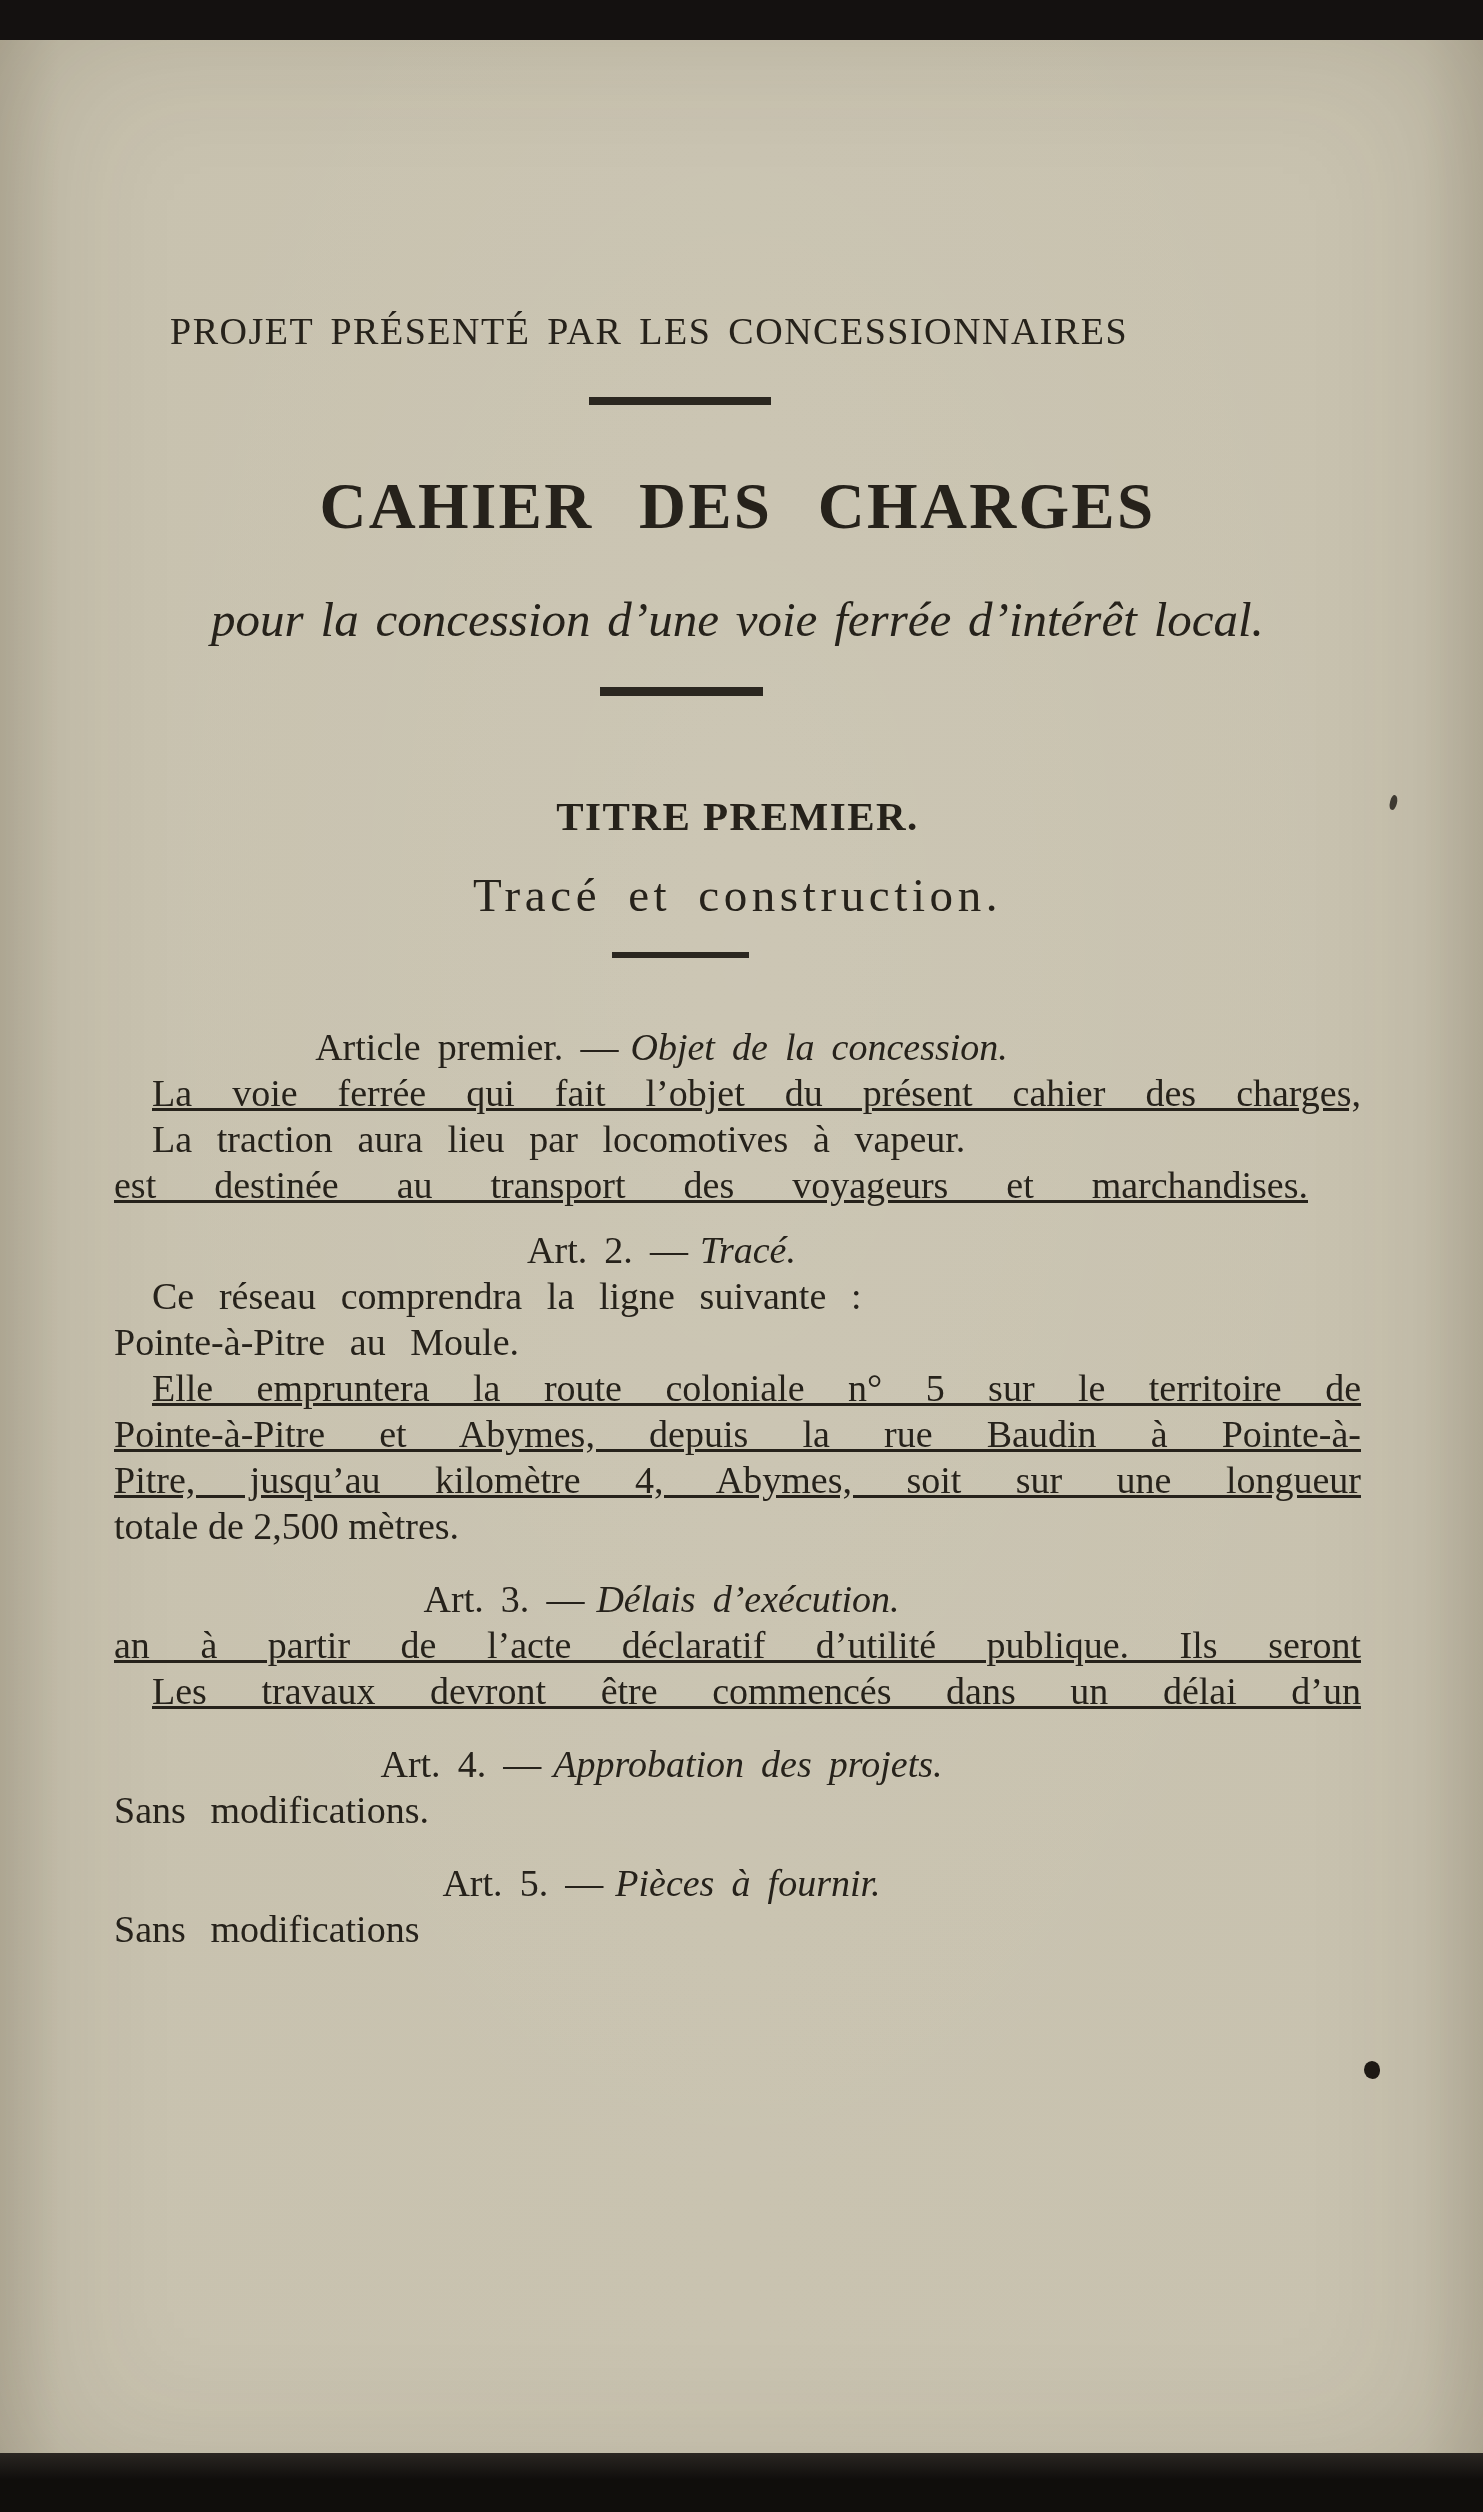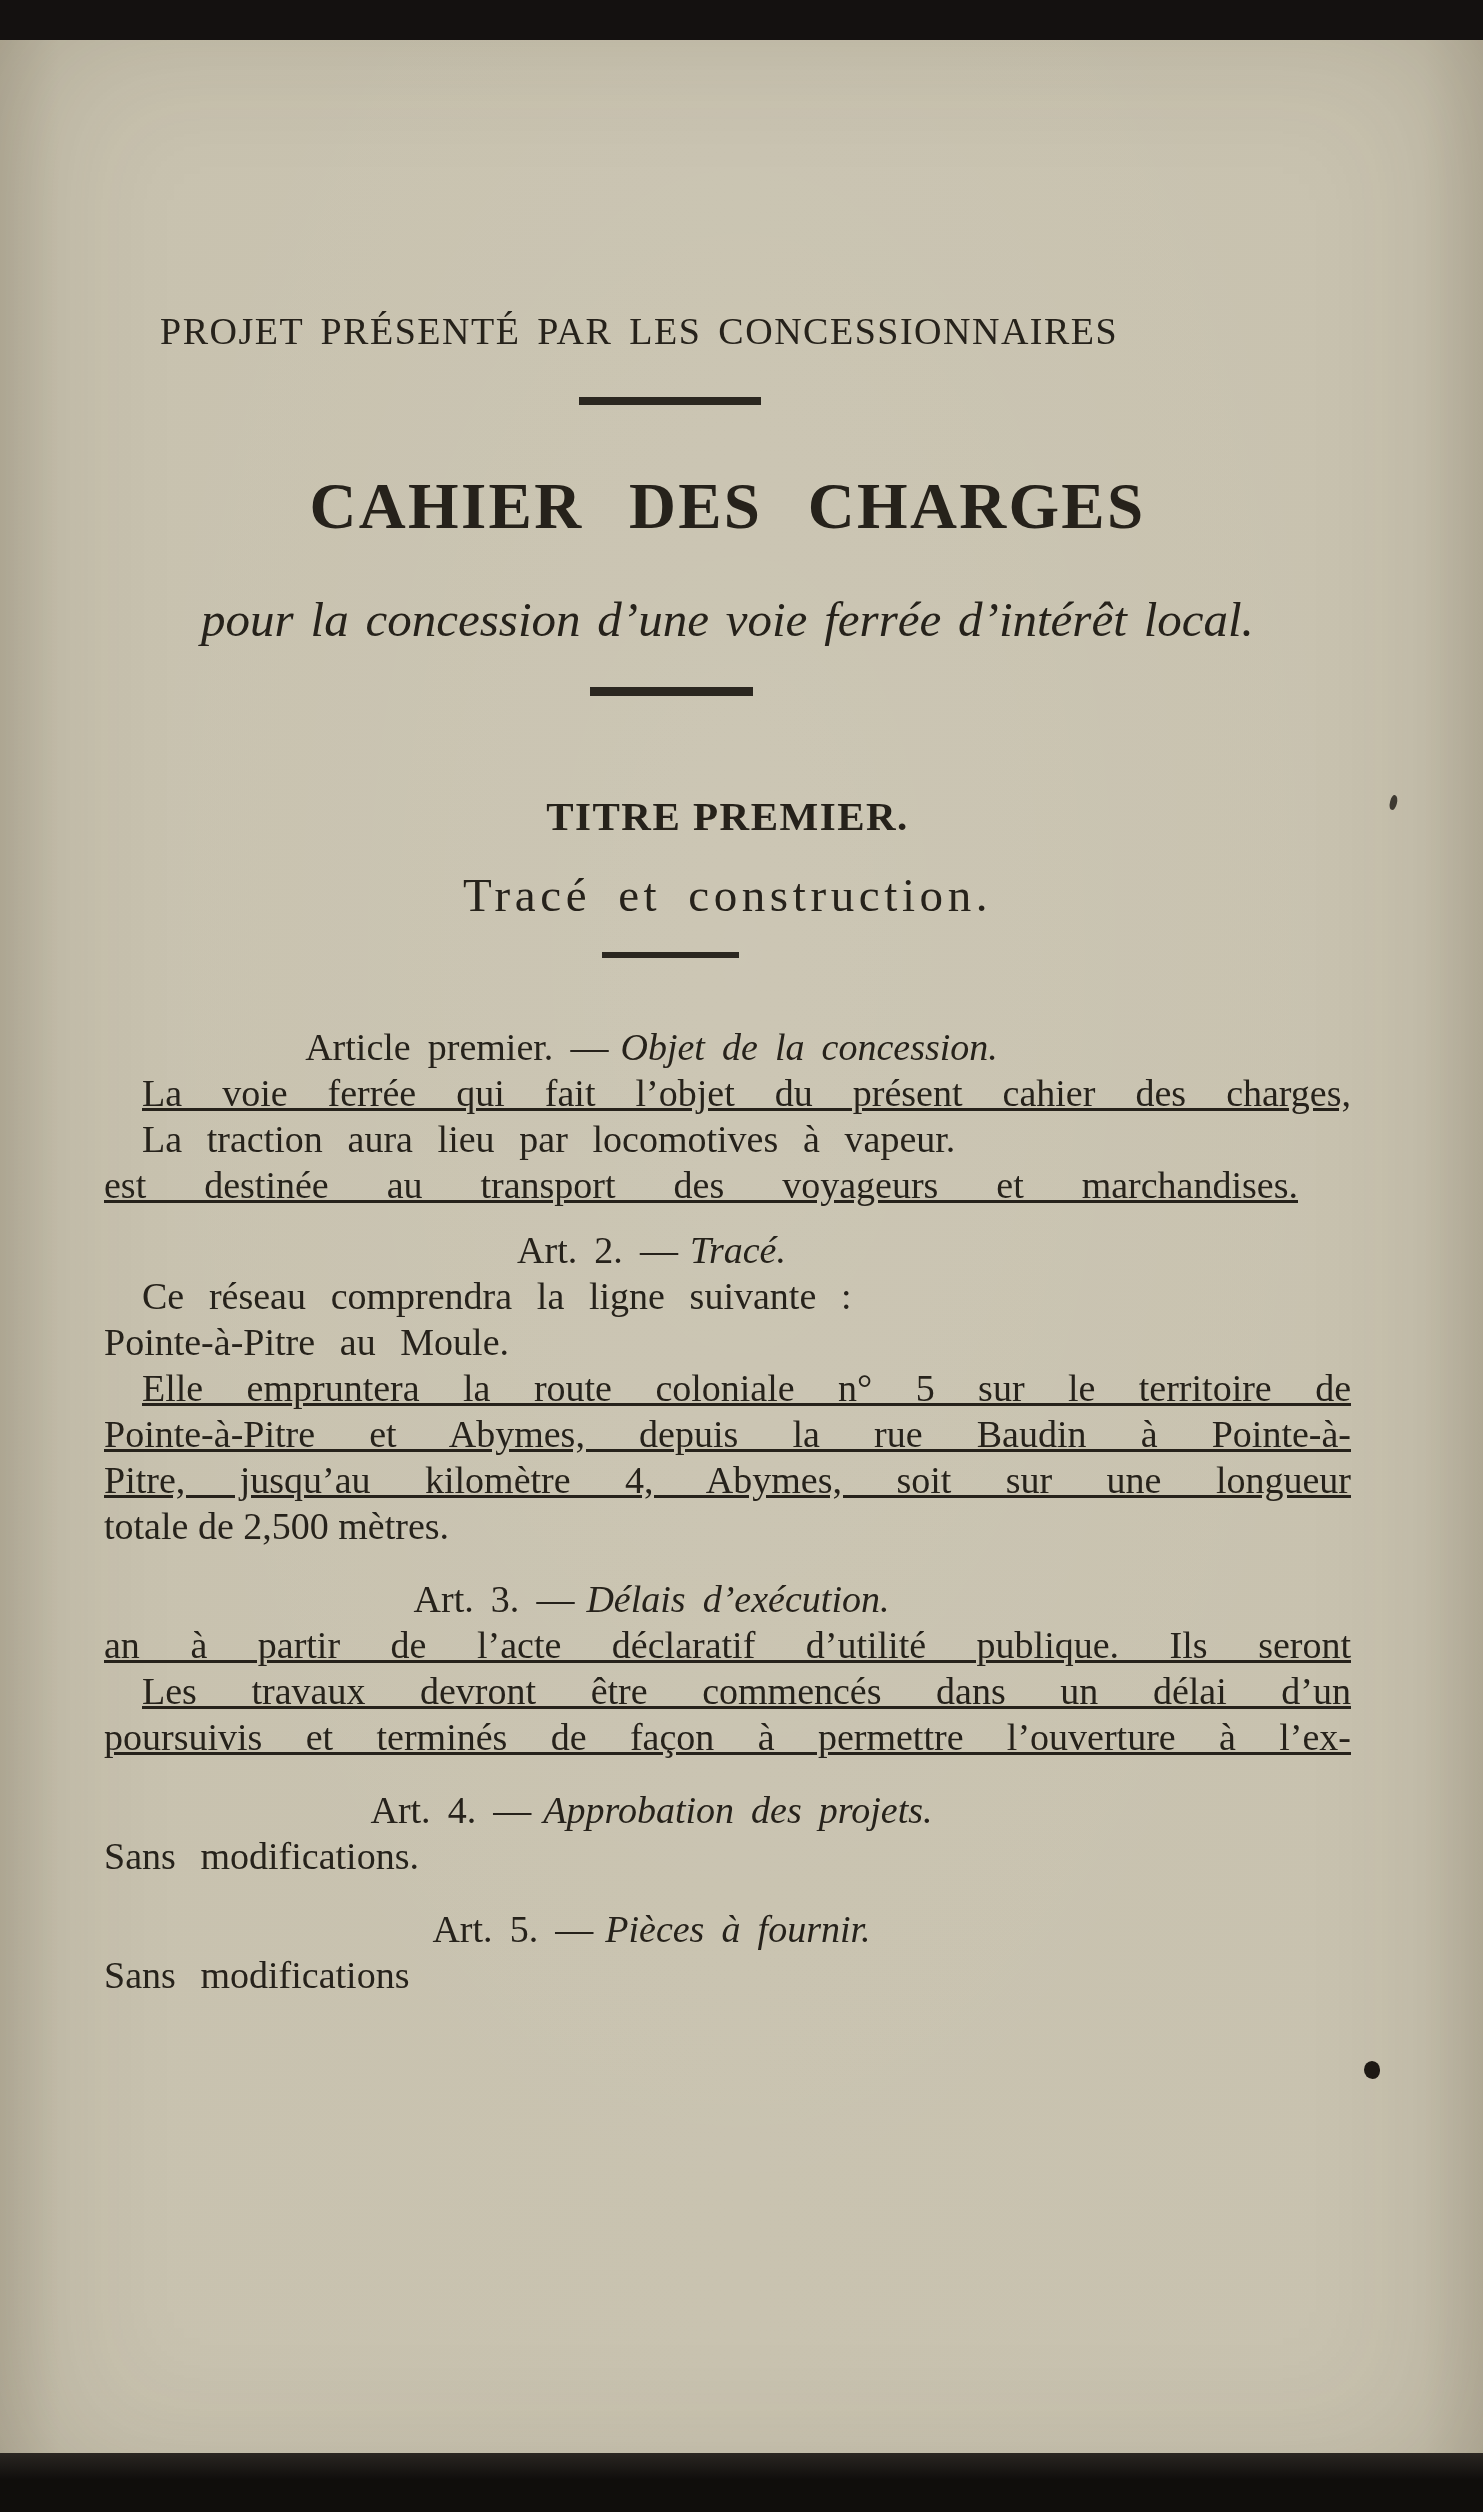--- a/index.html
+++ b/index.html
@@ -14,21 +14,21 @@
     box-shadow: inset 0 0 167px rgba(58,48,28,0.22);
     overflow:hidden;
     color:#26221b;
     font-family:"Liberation Serif","DejaVu Serif",serif;
   }
   .scan-edge { position:absolute; left:0; width:100%; background:#141110; }
   .scan-edge.top { top:0; height:40px; }
   .scan-edge.bottom { bottom:0; height:59px; background:linear-gradient(180deg,#2a2622,#100e0c 45%); }
 
   .content {
-    position:absolute; top:0; left:104px; width:1247px;
+    position:absolute; top:0; left:114px; width:1247px;
     padding-top:308px;
     font-size:38px; line-height:46px;
   }
 
   .header-line {
     font-size:38px; letter-spacing:1.5px; word-spacing:6px;
     padding-left:56px; white-space:nowrap;
   }
 
   .rule { background:#2b2720; }
@@ -120,21 +120,20 @@
     <p class="line just">Pointe-à-Pitre et Abymes, depuis la rue Baudin à Pointe-à-</p>
     <p class="line just">Pitre, jusqu’au kilomètre 4, Abymes, soit sur une longueur</p>
     <p class="line">totale de 2,500 mètres.</p>
 
     <div class="art-heading mt-35">
       <span class="art-prefix">Art. 3. —</span><span class="art-title">Délais d’exécution.</span>
     </div>
 
     <p class="line just">an à partir de l’acte déclaratif d’utilité publique. Ils seront</p>
     <p class="line just ind mt-25">Les travaux devront être commencés dans un délai d’un</p>
-    <p class="line just">poursuivis et terminés de façon à permettre l’ouverture à l’ex-</p>
 
     <div class="art-heading mt-35">
       <span class="art-prefix">Art. 4. —</span><span class="art-title">Approbation des projets.</span>
     </div>
 
     <p class="line wide mt-20">Sans modifications.</p>
 
     <div class="art-heading mt-35">
       <span class="art-prefix">Art. 5. —</span><span class="art-title">Pièces à fournir.</span>
     </div>

